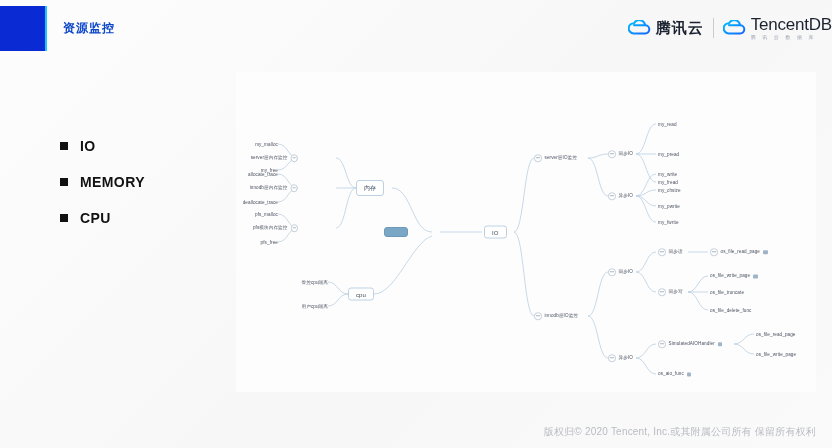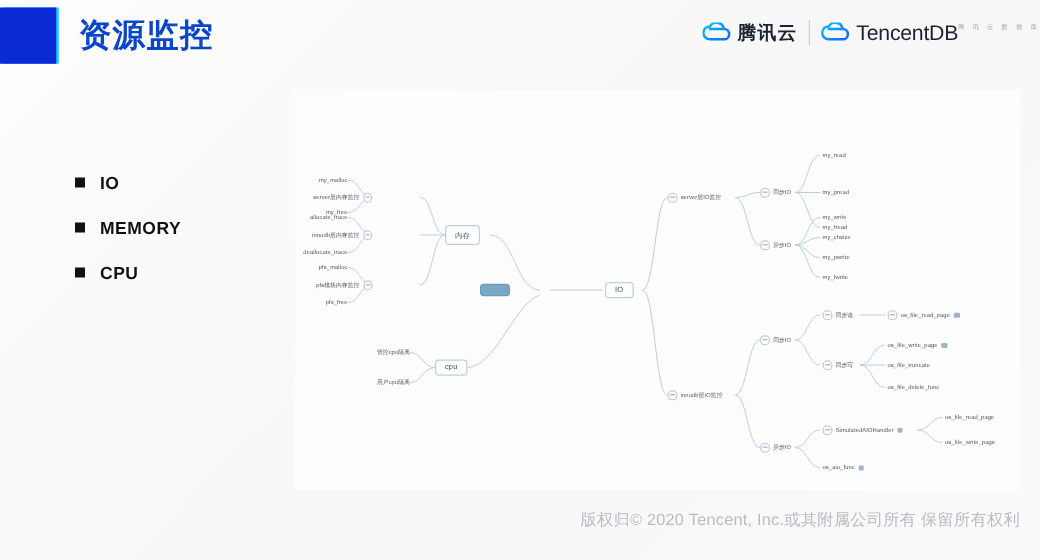--- a/index.html
+++ b/index.html
@@ -6,29 +6,29 @@
   body{
     width:832px;height:448px;overflow:hidden;
     font-family:"Liberation Sans","DejaVu Sans",sans-serif;
     background:#fbfbfb;position:relative;
   }
   .slide{position:absolute;inset:0;background:linear-gradient(135deg,#fdfdfd 0%,#f7f7f7 55%,#fafafa 100%);}
 
   
   .title-block{position:absolute;left:0;top:6px;height:45px;display:flex;align-items:center;}
   .title-square{width:45px;height:45px;background:#0a2bd4;box-shadow:2px 0 0 0 #19c6ff;}
-  .title-text{margin-left:18px;font-size:26px;font-weight:bold;color:#0b45c8;letter-spacing:1px;}
+  .title-text{margin-left:18px;font-size:12px;font-weight:bold;color:#0b45c8;letter-spacing:1px;}
 
   .logos{position:absolute;right:0;top:16px;display:flex;align-items:center;gap:9px;}
   .logo-grp{display:flex;align-items:center;gap:5px;}
   .cloud-mark{width:23px;height:16px;position:relative;}
   .cloud-mark svg{display:block;}
   .logo-cn{font-size:15px;font-weight:bold;color:#1b2331;letter-spacing:1px;}
   .logo-sep{width:1px;height:20px;background:#c9ced6;}
-  .tdb-text{display:flex;flex-direction:row;line-height:1;}
+  .tdb-text{display:flex;flex-direction:column;line-height:1;}
   .tdb-main{font-size:17px;color:#1b2331;letter-spacing:-.2px;}
   .tdb-sub{font-size:5px;color:#9aa3b0;letter-spacing:2.6px;margin-top:2px;}
 
   
   .bullets{position:absolute;left:60px;top:138px;}
   .bullet{display:flex;align-items:center;margin-bottom:20px;}
   .bullet-sq{width:8px;height:8px;background:#111;margin-right:12px;}
   .bullet-label{font-size:14px;font-weight:bold;color:#111;letter-spacing:.4px;}
 
   
@@ -44,21 +44,21 @@
         padding:4px 11px;border-radius:3px;}
   .node.plain{background:transparent;}
   .toggle{display:inline-block;width:5.5px;height:5.5px;border:1px solid #c3cdd8;border-radius:50%;
         background:#fff;position:relative;vertical-align:middle;margin-right:3px;}
   .toggle::after{content:"";position:absolute;left:1px;right:1px;top:2px;height:1px;background:#aab6c2;}
   .toggle.right{margin-right:0;margin-left:3px;}
   .tag{display:inline-block;width:4.5px;height:4.5px;background:#9fb4c7;margin-left:3px;
         vertical-align:middle;border-radius:1px;}
 
   
-  .footer{position:absolute;right:16px;bottom:23px;font-size:13px;color:#b9bcc2;letter-spacing:.2px;}
+  .footer{position:absolute;right:16px;bottom:9px;font-size:10px;color:#b9bcc2;letter-spacing:.2px;}
 </style>
 </head>
 <body>
 
 <div class="slide">
 
   <div class="title-block">
     <div class="title-square"></div>
     <div class="title-text">资源监控</div>
   </div>

